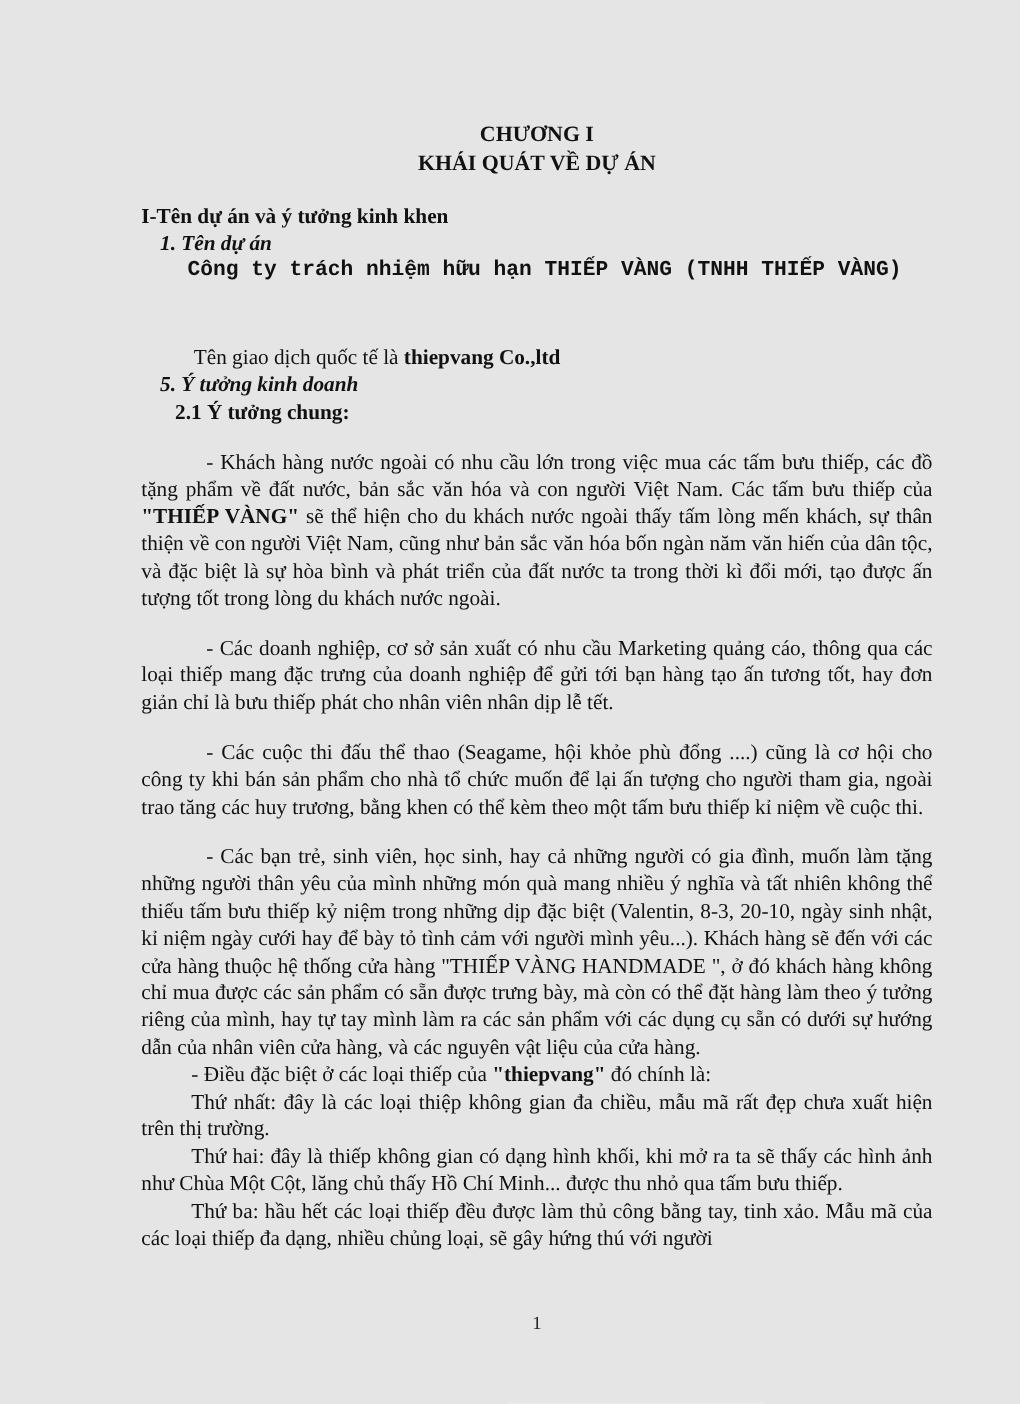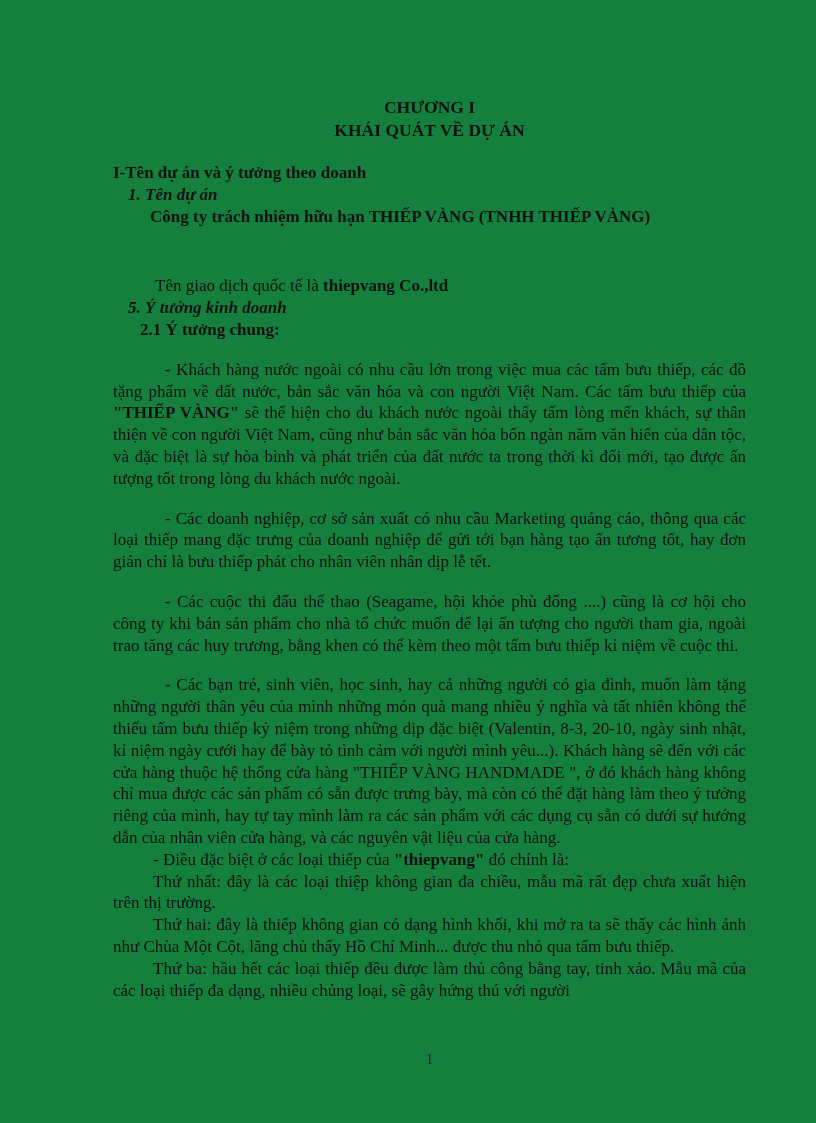--- a/index.html
+++ b/index.html
@@ -11,21 +11,21 @@
     width: 816px;
     height: 1123px;
     overflow: hidden;
     font-family: "Liberation Serif", "DejaVu Serif", serif;
     color: #111111;
   }
   .page {
     position: relative;
     width: 816px;
     height: 1123px;
-    background: #15803d;
+    background: #e5e5e5;
   }
   .content {
     position: absolute;
     left: 113px;
     top: 96px;
     width: 633px;
   }
   .doc-title {
     text-align: center;
     font-weight: bold;
@@ -36,21 +36,21 @@
   }
   .blk {
     margin: 0;
     font-size: 17px;
     line-height: 21.8px;
   }
   .blk .b { font-weight: bold; }
   .blk .i { }
   .h1   { font-weight: bold; }
   .h2i  { font-weight: bold; font-style: italic; padding-left: 15px; }
-  .company   { font-weight: bold; padding-left: 37px; }
+  .company   { font-weight: bold; padding-left: 37px; font-family: Liberation Mono, monospace; }
   .plain-ind { padding-left: 42px; margin-top: 48px; }
   .h3   { font-weight: bold; padding-left: 27px; }
   .body  { text-indent: 52px; text-align: justify; margin-top: 18px; }
   .body2 { text-indent: 40px; text-align: justify; }
   .page-number {
     position: absolute;
     left: 113px;
     width: 633px;
     top: 1051px;
     text-align: center;
@@ -59,21 +59,21 @@
   }
 </style>
 </head>
 <body>
 
 <div class="page">
   <div class="content">
     <p class="doc-title"><span>CHƯƠNG I</span>
 <span>KHÁI QUÁT VỀ DỰ ÁN</span></p>
     <div>
-        <p class="blk h1"><span class="b">I-Tên dự án và ý tưởng theo doanh</span></p>
+        <p class="blk h1"><span class="b">I-Tên dự án và ý tưởng kinh khen</span></p>
         <p class="blk h2i"><span class="b i">1. Tên dự án</span></p>
         <p class="blk company"><span class="b">Công ty trách nhiệm hữu hạn THIẾP VÀNG (TNHH THIẾP VÀNG)</span></p>
         <p class="blk plain-ind"><span>Tên giao dịch quốc tế là </span><span class="b">thiepvang Co.,ltd</span></p>
         <p class="blk h2i"><span class="b i">5. Ý tưởng kinh doanh</span></p>
         <p class="blk h3"><span class="b">2.1 Ý tưởng chung:</span></p>
         <p class="blk body"><span>- Khách hàng nước ngoài có nhu cầu lớn trong việc mua các tấm bưu thiếp, các đồ tặng phẩm về đất nước, bản sắc văn hóa và con người Việt Nam. Các tấm bưu thiếp của </span><span class="b">"THIẾP VÀNG"</span><span> sẽ thể hiện cho du khách nước ngoài thấy tấm lòng mến khách, sự thân thiện về con người Việt Nam, cũng như bản sắc văn hóa bốn ngàn năm văn hiến của dân tộc, và đặc biệt là sự hòa bình và phát triển của đất nước ta trong thời kì đổi mới, tạo được ấn tượng tốt trong lòng du khách nước ngoài.</span></p>
         <p class="blk body"><span>- Các doanh nghiệp, cơ sở sản xuất có nhu cầu Marketing quảng cáo, thông qua các loại thiếp mang đặc trưng của doanh nghiệp để gửi tới bạn hàng tạo ấn tương tốt, hay đơn giản chỉ là bưu thiếp phát cho nhân viên nhân dịp lễ tết.</span></p>
         <p class="blk body"><span>- Các cuộc thi đấu thể thao (Seagame, hội khỏe phù đổng ....) cũng là cơ hội cho công ty khi bán sản phẩm cho nhà tổ chức muốn để lại ấn tượng cho người tham gia, ngoài trao tăng các huy trương, bằng khen có thể kèm theo một tấm bưu thiếp kỉ niệm về cuộc thi.</span></p>
         <p class="blk body"><span>- Các bạn trẻ, sinh viên, học sinh, hay cả những người có gia đình, muốn làm tặng những người thân yêu của mình những món quà mang nhiều ý nghĩa và tất nhiên không thể thiếu tấm bưu thiếp kỷ niệm trong những dịp đặc biệt (Valentin, 8-3, 20-10, ngày sinh nhật, kỉ niệm ngày cưới hay để bày tỏ tình cảm với người mình yêu...). Khách hàng sẽ đến với các cửa hàng thuộc hệ thống cửa hàng "THIẾP VÀNG HANDMADE ", ở đó khách hàng không chỉ mua được các sản phẩm có sẵn được trưng bày, mà còn có thể đặt hàng làm theo ý tưởng riêng của mình, hay tự tay mình làm ra các sản phẩm với các dụng cụ sẵn có dưới sự hướng dẫn của nhân viên cửa hàng, và các nguyên vật liệu của cửa hàng.</span></p>
         <p class="blk body2"><span>- Điều đặc biệt ở các loại thiếp của </span><span class="b">"thiepvang"</span><span> đó chính là:</span></p>

